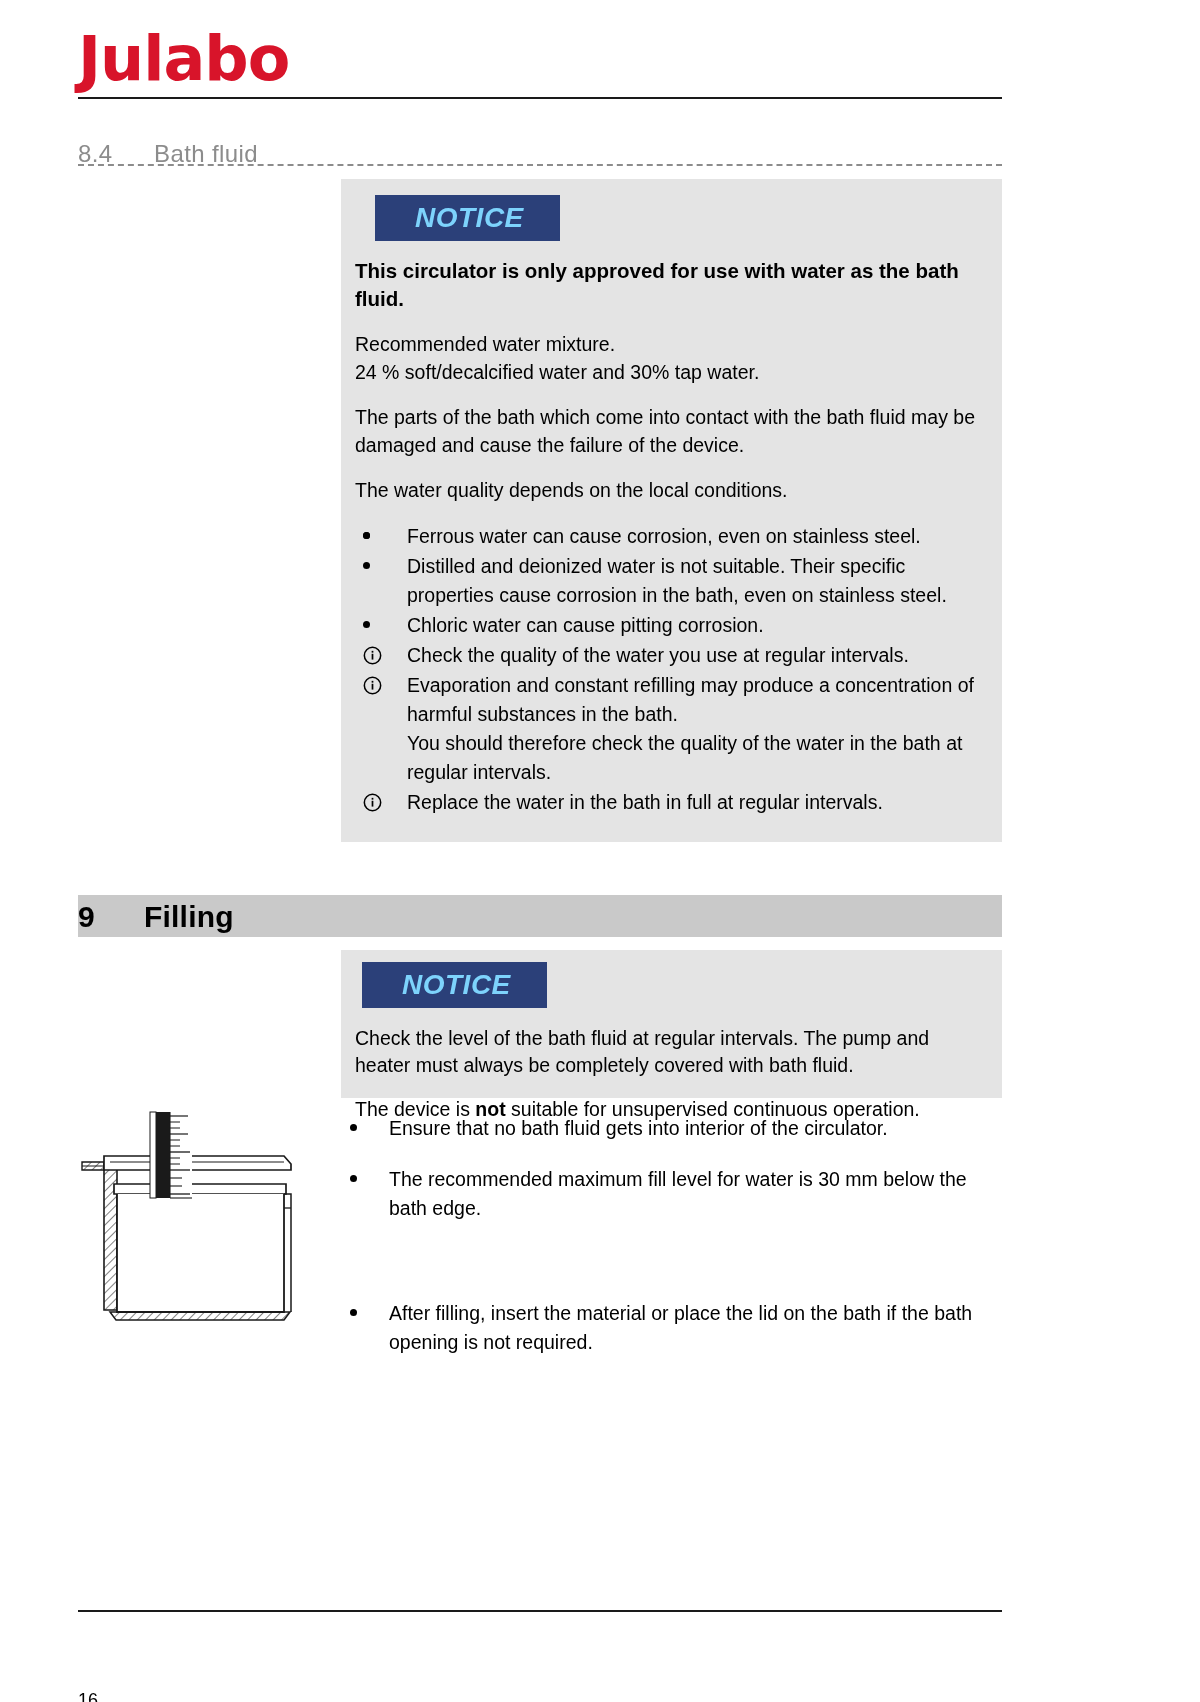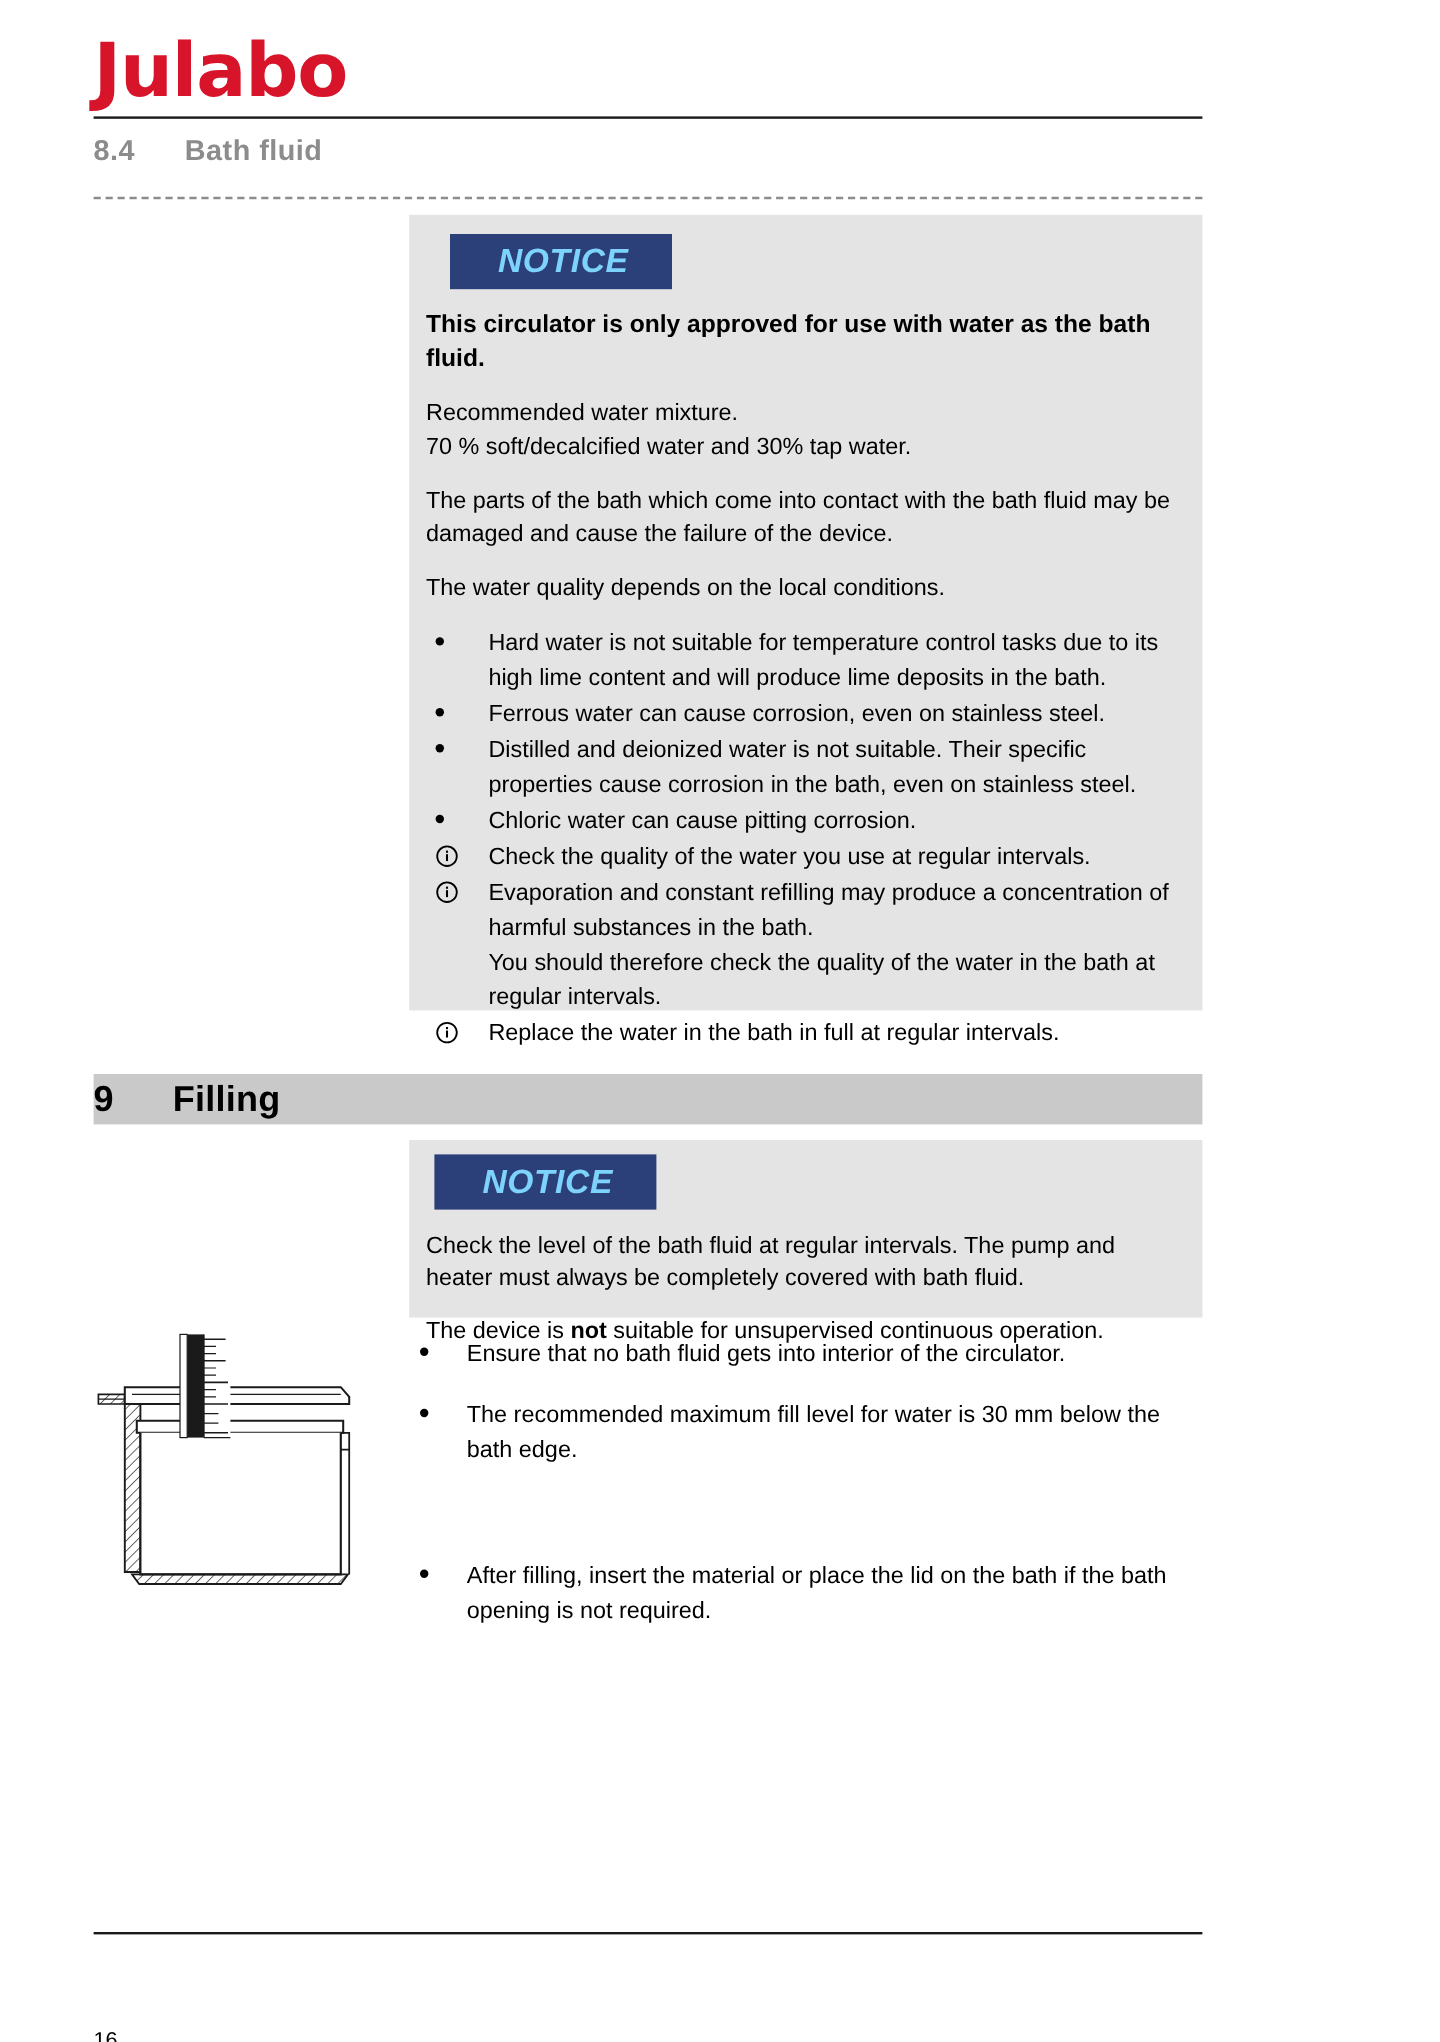--- a/index.html
+++ b/index.html
@@ -41,25 +41,25 @@
     top: 97px;
     width: 924px;
     height: 0;
     border-top: 2px solid #1a1a1a;
   }
 
   
   .sub-heading {
     position: absolute;
     left: 78px;
-    top: 112px;
+    top: 140px;
     width: 924px;
     height: 34px;
     color: #8c8c8c;
-    font-weight: 700;
+    font-weight: 400;
     font-size: 24px;
     letter-spacing: 0.4px;
   }
   .sub-heading .num {
     display: inline-block;
     width: 76px;
   }
   .dashed-rule {
     position: absolute;
     left: 78px;
@@ -262,28 +262,27 @@
   <div class="sub-heading">
     <span class="num">8.4</span><span>Bath fluid</span>
   </div>
   <div class="dashed-rule"></div>
 
   <div class="notice" id="notice-bath">
     <div class="notice-label">NOTICE</div>
     <div class="notice-body">
       <p class="n-strong">This circulator is only approved for use with water as the bath fluid.</p>
       <p class="n-para">Recommended water mixture.</p>
-      <p class="n-para tight">70 % soft/decalcified water and 30% tap water.</p>
+      <p class="n-para tight">24 % soft/decalcified water and 30% tap water.</p>
       <p class="n-para">The parts of the bath which come into contact with the bath fluid may be damaged and cause the failure of the device.</p>
       <p class="n-para">The water quality depends on the local conditions.</p>
 
       <ul class="list">
         <li>
           <span class="li-marker"><span class="dot"></span></span>
-          <span>Hard water is not suitable for temperature control tasks due to its high lime content and will produce lime deposits in the bath.</span>
         </li>
         <li>
           <span class="li-marker"><span class="dot"></span></span>
           <span>Ferrous water can cause corrosion, even on stainless steel.</span>
         </li>
         <li>
           <span class="li-marker"><span class="dot"></span></span>
           <span>Distilled and deionized water is not suitable. Their specific properties cause corrosion in the bath, even on stainless steel.</span>
         </li>
         <li>

